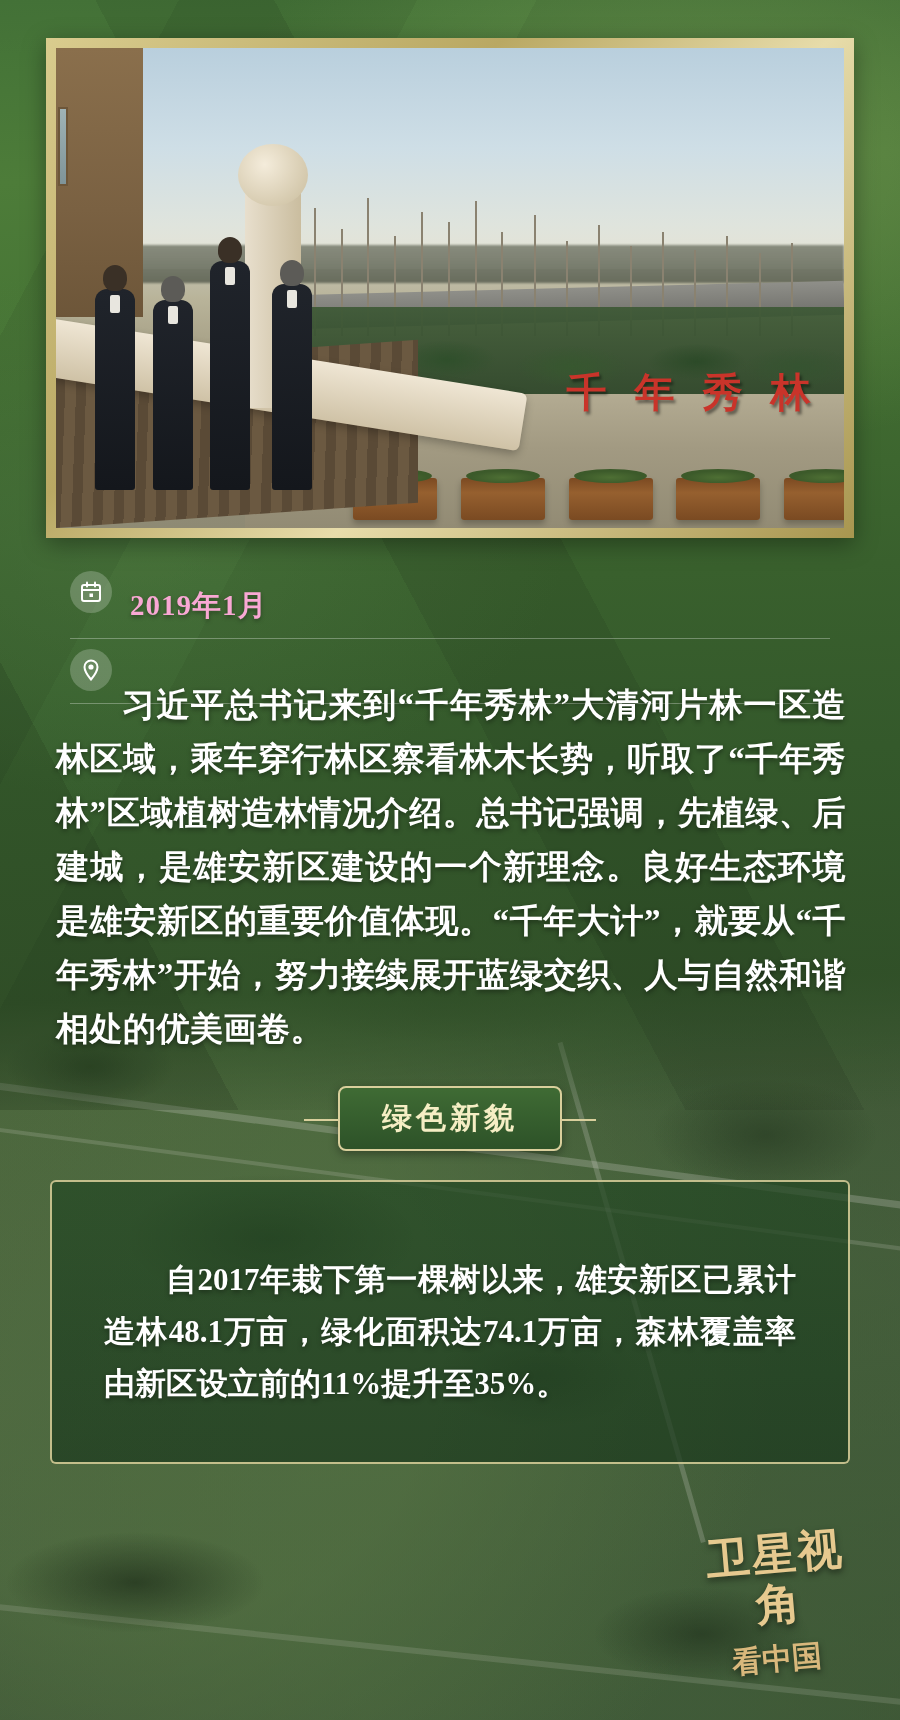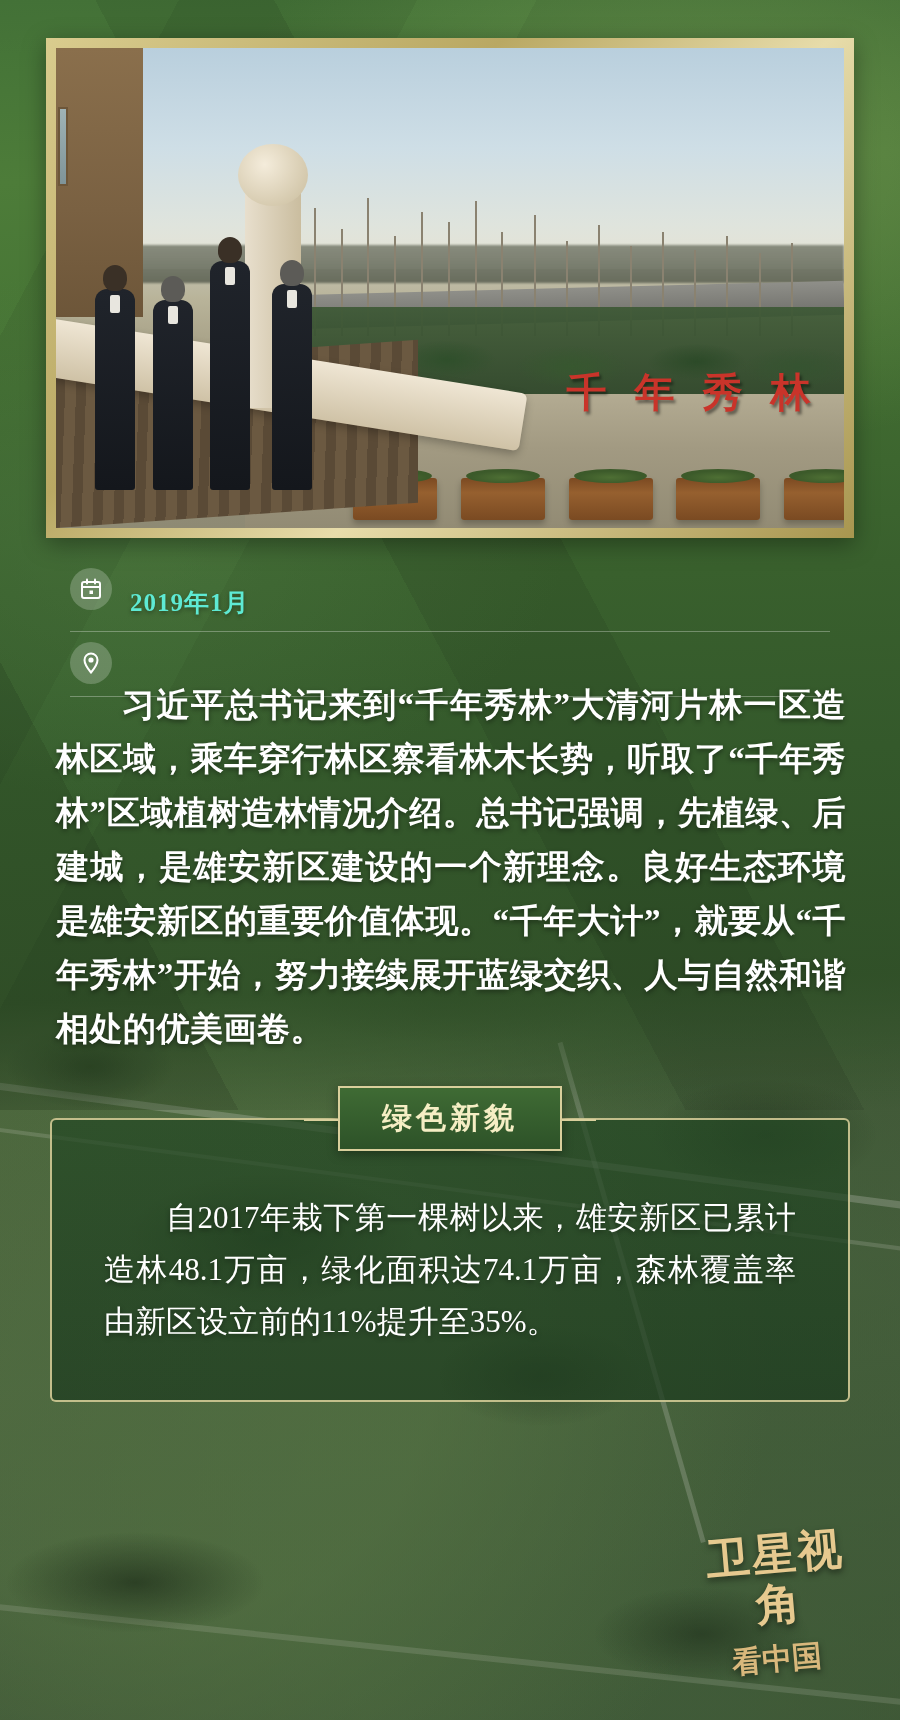--- a/index.html
+++ b/index.html
@@ -226,22 +226,22 @@
     border-bottom: 1px solid rgba(255,255,255,0.30);
   }
   .meta-icon {
     width: 42px; height: 42px; flex: 0 0 42px;
     border-radius: 50%;
     background: rgba(255,255,255,0.22);
     display: flex; align-items: center; justify-content: center;
   }
   .meta-icon svg { display: block; }
   .meta-text {
-    color: #5eead4;
-    font-size: 25px;
+    color: #f9a8d4;
+    font-size: 29px;
     font-weight: bold;
     letter-spacing: 1px;
     text-shadow: 0 2px 4px rgba(0,0,0,0.35);
     margin-top: 28px;
   }
 
   
   .body-text {
     position: absolute;
     left: 56px; top: 678px;
@@ -262,50 +262,50 @@
     left: 0; top: 1086px;
     width: 900px;
     display: flex; justify-content: center;
     z-index: 4;
   }
   .badge {
     position: relative;
     padding: 10px 42px;
     background: linear-gradient(180deg, #3f6b34, #2d5228);
     border: 2px solid #d9cf9c;
-    border-radius: 0;
+    border-radius: 8px;
     color: #f5eec4;
     font-size: 30px;
     font-weight: bold;
     letter-spacing: 4px;
     box-shadow: 0 3px 10px rgba(0,0,0,0.35);
   }
   .badge::before, .badge::after {
     content: "";
     position: absolute; top: 50%;
     width: 34px; height: 2px;
     background: #d9cf9c;
   }
   .badge::before { left: -36px; }
   .badge::after  { right: -36px; }
 
   
   .highlight {
     position: absolute;
-    left: 50px; top: 1118px;
+    left: 50px; top: 1180px;
     width: 800px;
     box-sizing: border-box;
     padding: 72px 52px 52px 52px;
     border: 2px solid rgba(222,212,158,0.85);
     border-radius: 6px;
     background: linear-gradient(180deg, rgba(36,72,36,0.72), rgba(28,58,30,0.72));
     color: #ffffff;
     font-size: 31px;
     line-height: 52px;
-    font-weight: normal;
+    font-weight: bold;
     text-align: justify;
     text-indent: 62px;
     text-shadow: 0 2px 5px rgba(0,0,0,0.4);
   }
 
   
   .signature {
     position: absolute;
     right: 48px; bottom: 42px;
     width: 150px;

